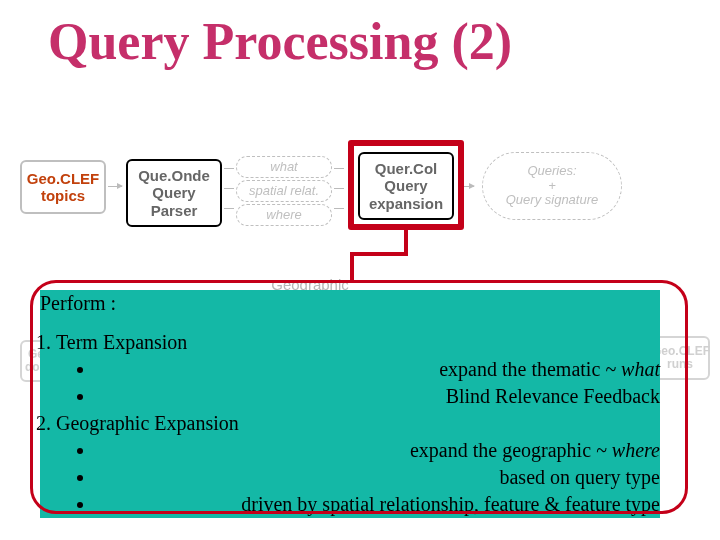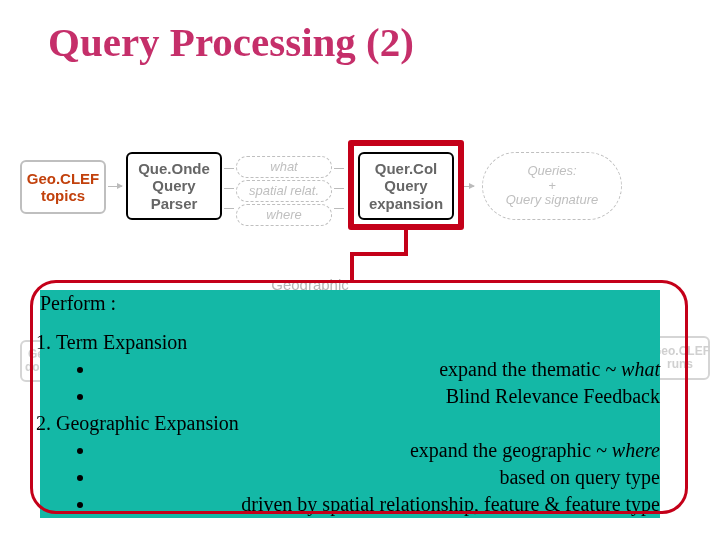--- a/index.html
+++ b/index.html
@@ -8,22 +8,22 @@
     width: 720px;
     height: 540px;
     font-family: "Times New Roman", Times, serif;
     background: #ffffff;
     position: relative;
     overflow: hidden;
   }
   .title {
     position: absolute;
     left: 48px;
-    top: 18px;
-    font-size: 41px;
+    top: 12px;
+    font-size: 52px;
     font-weight: 700;
     color: #c52f6a;
   }
 
   
   .block {
     position: absolute;
     border: 2px solid #000;
     border-radius: 6px;
     background: #fff;
@@ -136,21 +136,21 @@
 <body>
 
 <div class="title">Query Processing (2)</div>
 
 <div class="block ghost" style="left:20px; top:160px; width:86px; height:54px;">
     <span style="white-space:pre-line;">Geo.CLEF
 topics</span>
   </div>
 <div class="arrow" style="left:108px; top:186px;"></div>
 
-<div class="block" style="left:126px; top:152px; width:96px; height:68px; color:#666;">
+<div class="block" style="left:126px; top:159px; width:96px; height:68px; color:#666;">
     <span style="white-space:pre-line;">Que.Onde
 Query
 Parser</span>
   </div>
 
 <div class="stub" style="left:224px; top:168px;"></div>
 <div class="stub" style="left:224px; top:188px;"></div>
 <div class="stub" style="left:224px; top:208px;"></div>
 
 <div class="block rounded-light" style="left:236px; top:156px; width:96px; height:22px;">

